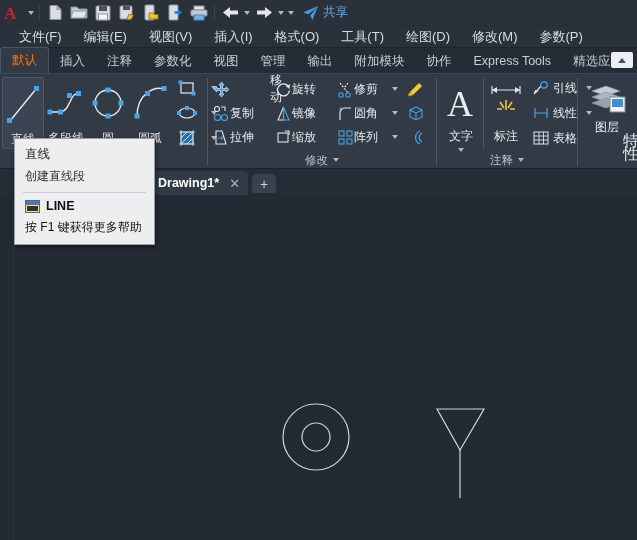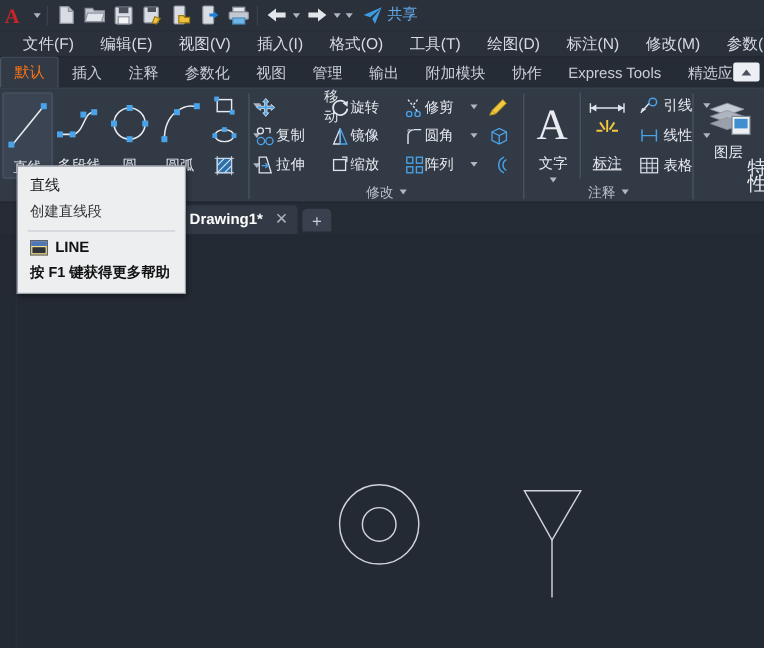--- a/index.html
+++ b/index.html
@@ -115,21 +115,21 @@
     position:absolute;left:14px;top:138px;width:141px;
     background:#edeef0;border:1px solid #9aa0ab;
     box-shadow:1px 2px 5px rgba(0,0,0,.45);
     z-index:50;padding:6px 0 8px 0;
   }
   #tooltip .tt-title{ font-size:12.5px;color:#1b1b1b;padding:1px 10px 3px 10px;}
   #tooltip .tt-desc{ font-size:12px;color:#333;padding:2px 10px 6px 10px;}
   #tooltip .tt-rule{ height:1px;background:#c8ccd2;margin:1px 8px 6px 8px;}
   #tooltip .tt-cmdrow{ display:flex;align-items:center;gap:6px;padding:0 10px;}
   #tooltip .tt-cmd{ font-size:12.5px;font-weight:bold;color:#111;}
-  #tooltip .tt-help{ font-size:12px;font-weight:bold;color:#111;padding:6px 10px 0 10px;}
+  #tooltip .tt-help{ font-size:12px;font-weight:normal;color:#111;padding:6px 10px 0 10px;}
   .ttico{width:15px;height:13px;border:1px solid #5d6370;background:#f3e08a;position:relative;flex:none;}
   .ttico:before{content:"";position:absolute;left:0;top:0;right:0;height:4px;background:#4f76b8;}
   .ttico:after{content:"";position:absolute;left:1px;bottom:1px;width:11px;height:5px;background:#2f3338;}
 </style>
 </head>
 <body>
 
 <div id="qat">
   <div class="qicon">
     <svg width="20" height="18" viewBox="0 0 20 18">
@@ -217,21 +217,20 @@
 </div>
 
 <div id="menubar">
   <div class="mitem">文件(F)</div>
   <div class="mitem">编辑(E)</div>
   <div class="mitem">视图(V)</div>
   <div class="mitem">插入(I)</div>
   <div class="mitem">格式(O)</div>
   <div class="mitem">工具(T)</div>
   <div class="mitem">绘图(D)</div>
-  <div class="mitem">标注(N)</div>
   <div class="mitem">修改(M)</div>
   <div class="mitem">参数(P)</div>
 </div>
 
 <div id="ribbontabs">
   <div class="rtab active">默认</div>
   <div class="rtab">插入</div>
   <div class="rtab">注释</div>
   <div class="rtab">参数化</div>
   <div class="rtab">视图</div>
@@ -455,21 +454,21 @@
     <div class="prow">
       <div class="bigbtn" style="width:46px;">
         <span class="icon22" style="width:44px;height:46px;">
           <svg width="44" height="46" viewBox="0 0 44 46">
               <text x="8" y="36" font-size="36" fill="#e8ecf1" font-family="Liberation Serif,serif">A</text>
             </svg>
         </span>
         <span class="lbl">文字</span>
         <span class="subcaret"></span>
       </div>
-      <div class="bigbtn" style="width:46px;border-left:1px solid #4d5666;text-decoration:underline;">
+      <div class="bigbtn" style="width:46px;border-left:1px solid #4d5666;">
         <span class="icon22" style="width:44px;height:46px;">
           <svg width="44" height="46" viewBox="0 0 44 46">
             <path d="M8 10 H36 M8 6 V14 M36 6 V14" stroke="#dfe5ec" stroke-width="1.2" fill="none"></path>
             <path d="M8 10 l5 -3 v6 Z M36 10 l-5 -3 v6 Z" fill="#dfe5ec"></path>
             <path d="M22 20 v10 M16 22 l4 6 M28 22 l-4 6 M13 29 h5 M31 29 h-5" stroke="#f2c83f" stroke-width="1.6"></path>
           </svg>
         </span>
         <span class="lbl">标注</span>
       </div>
       <div class="smallcol">

